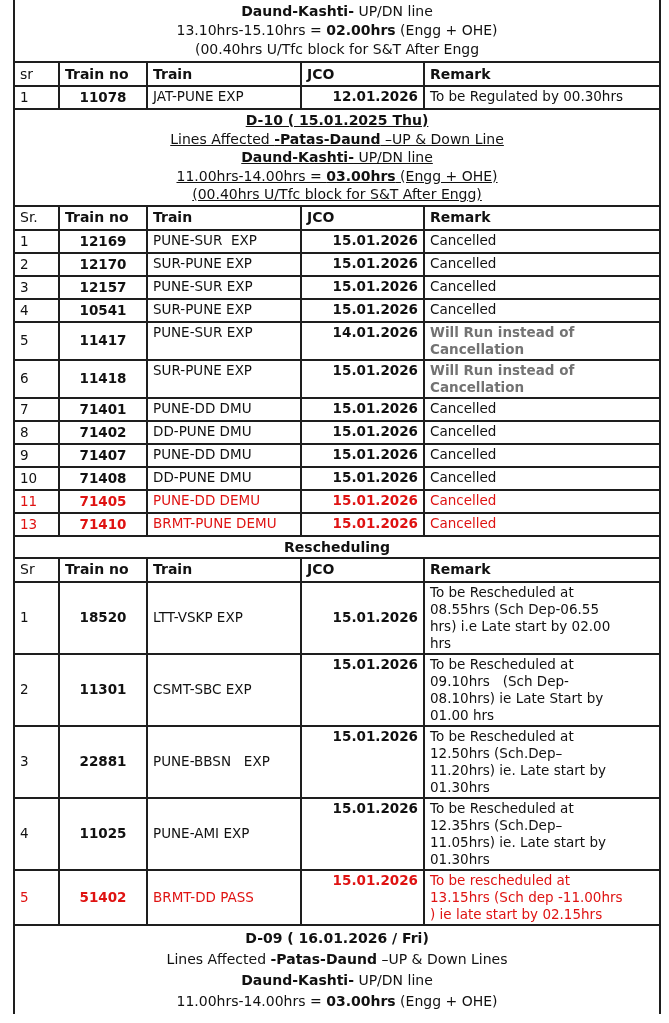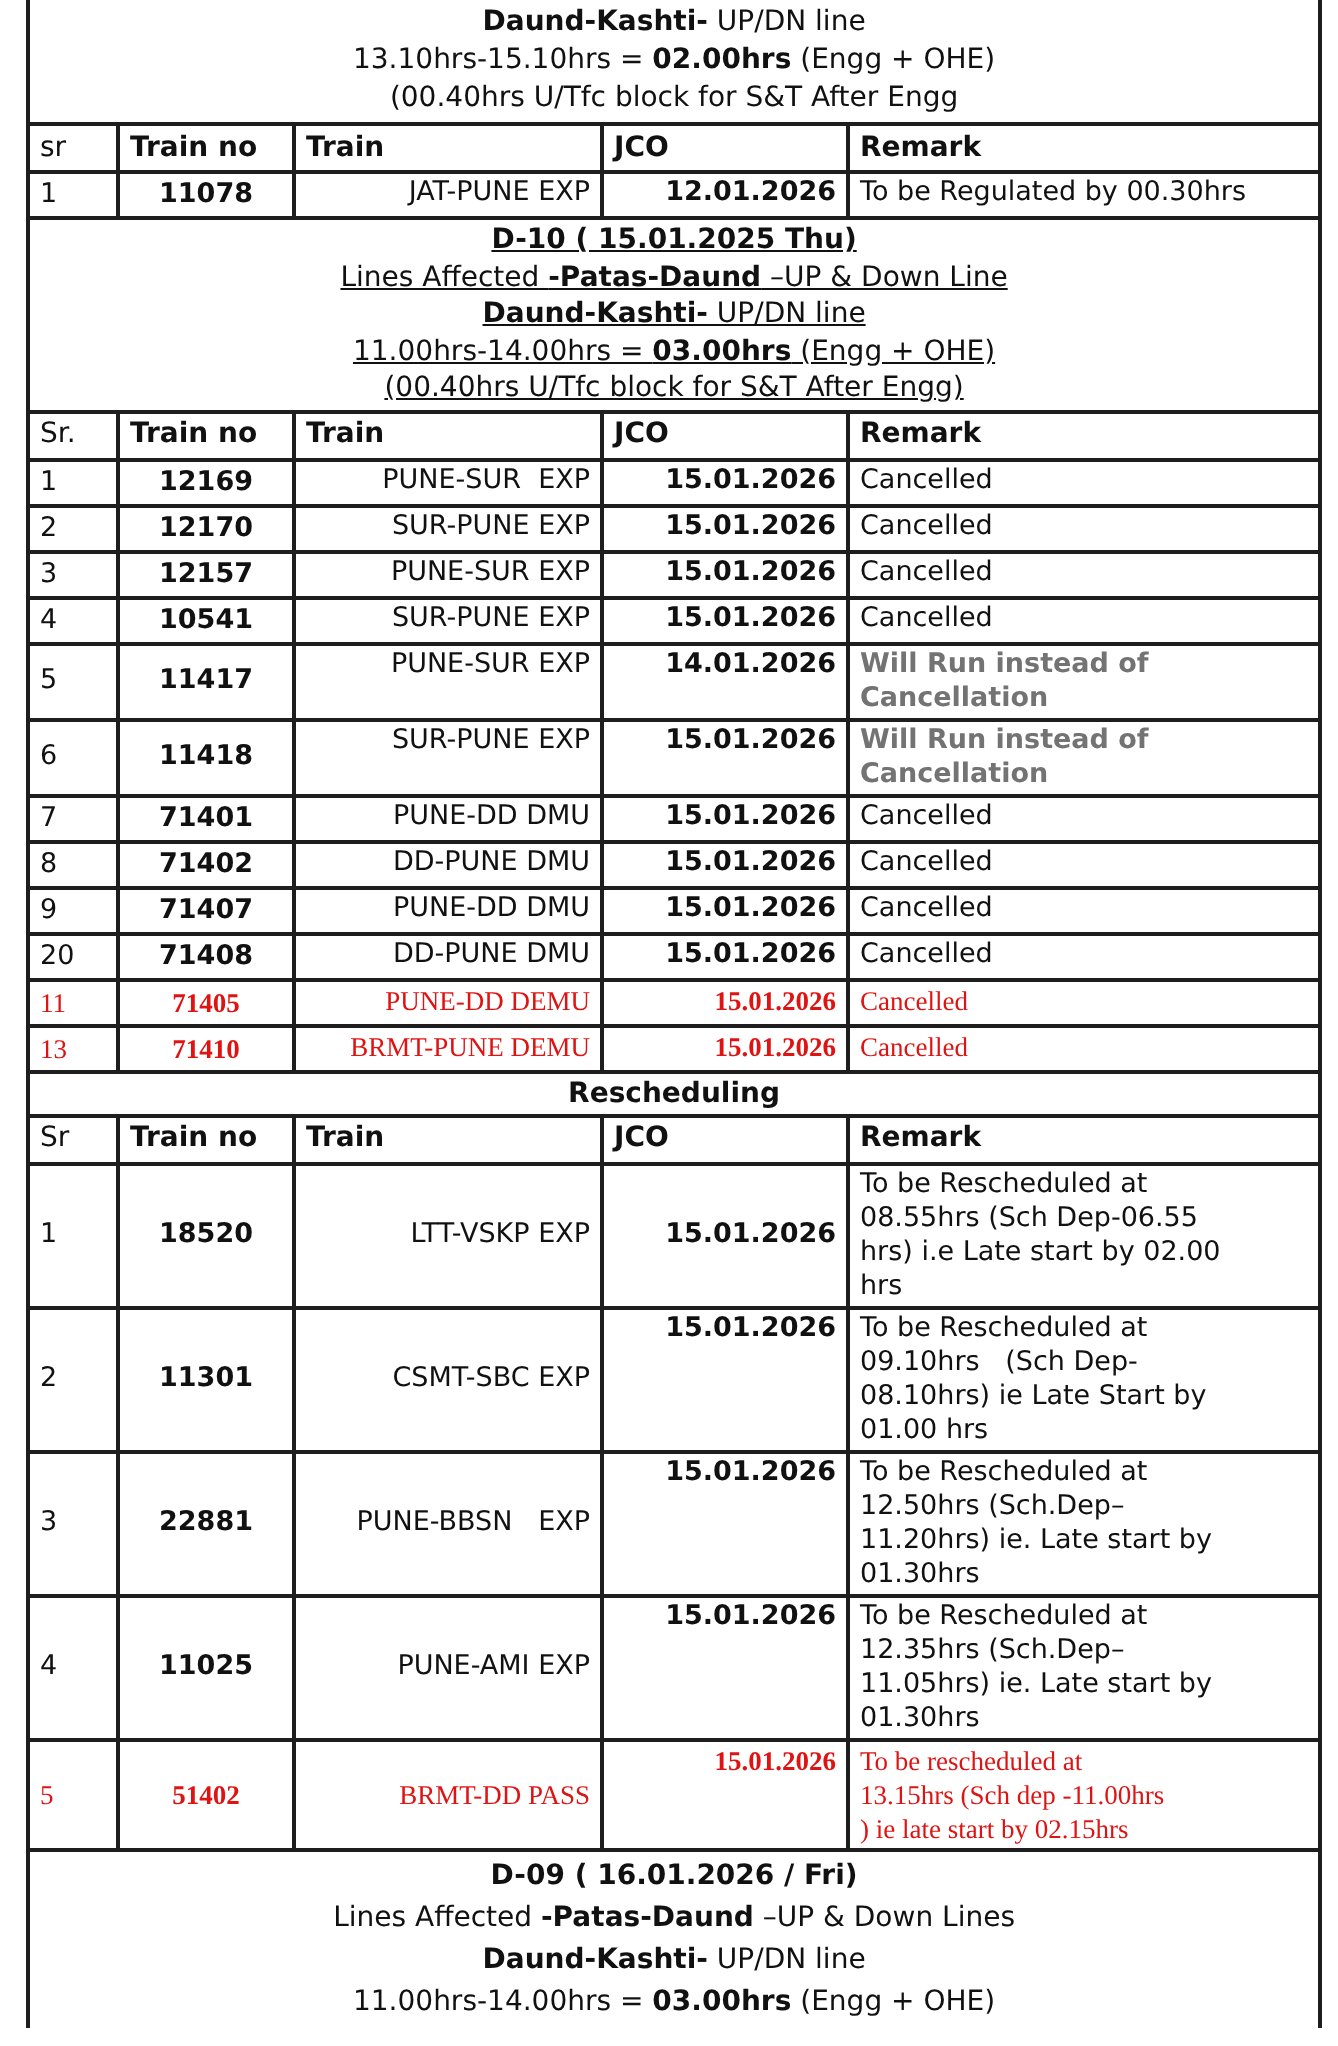--- a/index.html
+++ b/index.html
@@ -43,28 +43,28 @@
     font-weight:bold;
     font-size:14px;
     height:20px;
     vertical-align:middle;
   }
   tr.head td.srh{font-weight:normal;}
   
   tr.plain td{height:19px;}
   td.c-sr{vertical-align:middle;}
   td.c-no{vertical-align:middle;text-align:center;font-weight:bold;}
-  td.c-train{white-space:pre-wrap;text-align:right;}
+  td.c-train{white-space:pre-wrap;}
   td.c-jco{font-weight:bold;white-space:pre-wrap;text-align:right;}
   td.c-remark{white-space:pre-wrap;margin-left:35px;}
   tr.resched td.c-train{vertical-align:middle;}
   tr.resched td.c-remark{line-height:17px;}
   td.jco-mid{vertical-align:middle;}
   
-  .red, tr.redrow td{color:#df1312;font-family:Liberation Serif, serif;}
+  .red, tr.redrow td{color:#df1312;}
   .remark-redbold{color:#737373;font-weight:bold;}
 </style>
 </head>
 <body>
 
 <table class="notice">
   <colgroup>
     <col style="width:45px">
       <col style="width:88px">
       <col style="width:154px">
@@ -168,21 +168,21 @@
         <td class="c-remark">Cancelled</td>
       </tr>
       <tr class="plain">
         <td class="c-sr">9</td>
         <td class="c-no">71407</td>
         <td class="c-train">PUNE-DD DMU</td>
         <td class="c-jco">15.01.2026</td>
         <td class="c-remark">Cancelled</td>
       </tr>
       <tr class="plain">
-        <td class="c-sr">20</td>
+        <td class="c-sr">10</td>
         <td class="c-no">71408</td>
         <td class="c-train">DD-PUNE DMU</td>
         <td class="c-jco">15.01.2026</td>
         <td class="c-remark">Cancelled</td>
       </tr>
       <tr class="plain redrow">
         <td class="c-sr">11</td>
         <td class="c-no">71405</td>
         <td class="c-train">PUNE-DD DEMU</td>
         <td class="c-jco">15.01.2026</td>

